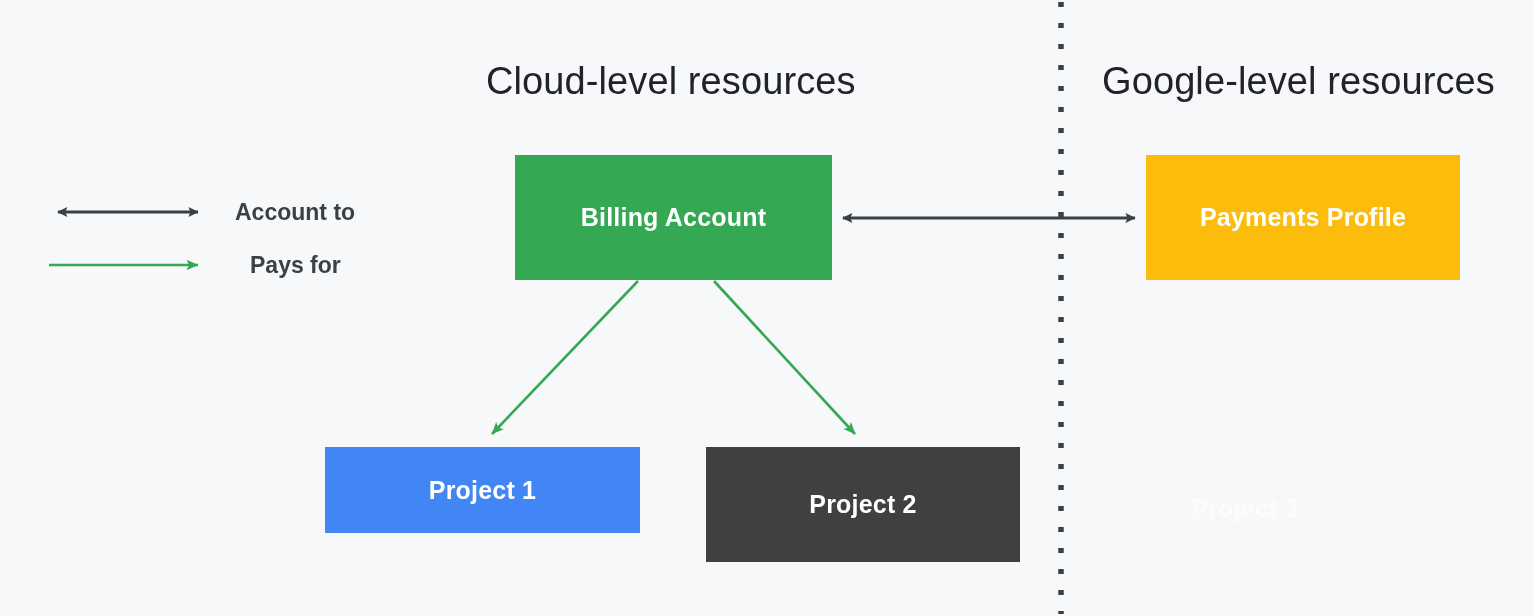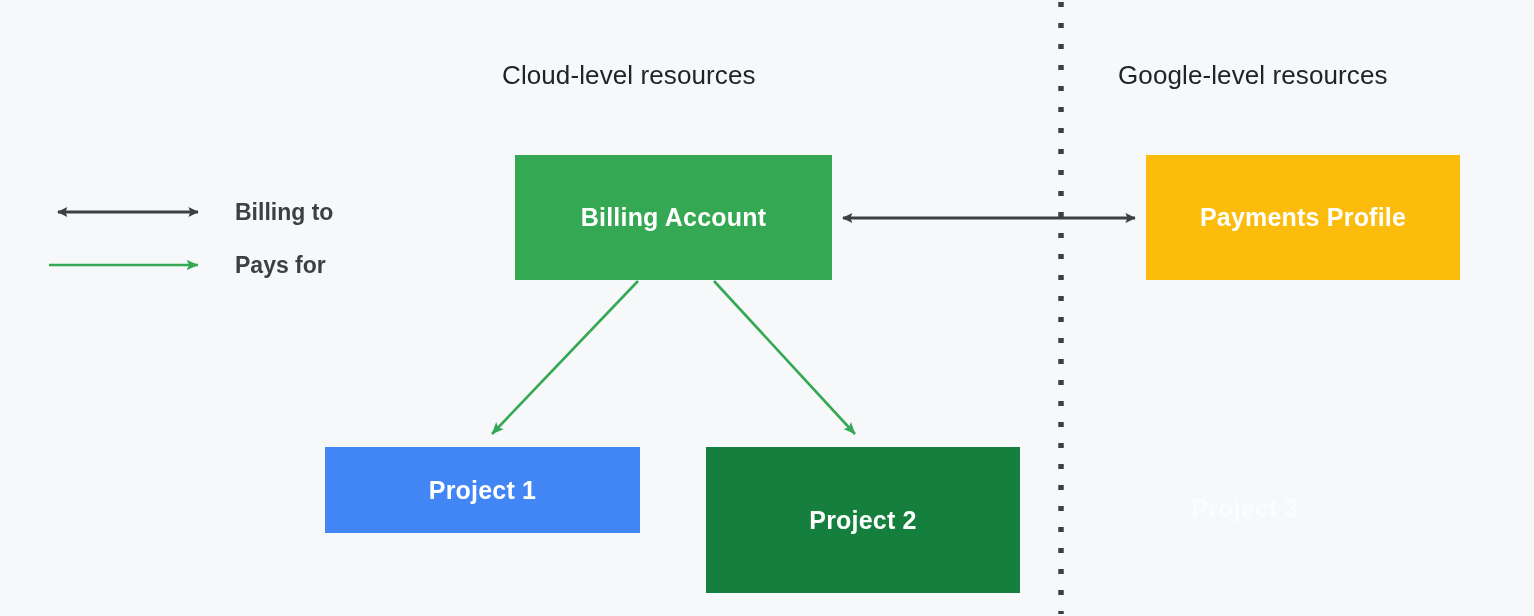--- a/index.html
+++ b/index.html
@@ -20,26 +20,25 @@
   }
   .svg-layer {
     position: absolute;
     left: 0;
     top: 0;
     width: 1534px;
     height: 616px;
   }
   .heading {
     position: absolute;
-    font-size: 26px;
+    font-size: 38px;
     font-weight: 400;
     color: #212326;
     white-space: nowrap;
     letter-spacing: 0.1px;
-    margin-left: 16px;
   }
   #heading-cloud {
     left: 486px;
     top: 60px;
   }
   #heading-google {
     left: 1102px;
     top: 60px;
   }
   .node {
@@ -71,22 +70,22 @@
     left: 325px;
     top: 447px;
     width: 315px;
     height: 86px;
     background: #4285f4;
   }
   #node-project-2 {
     left: 706px;
     top: 447px;
     width: 314px;
-    height: 146px;
-    background: #15803d;
+    height: 115px;
+    background: #404040;
   }
   #node-project-3 {
     left: 1088px;
     top: 447px;
     width: 314px;
     height: 123px;
     background: transparent;
     color: #fbfcfd;
   }
   .legend-label {
@@ -94,21 +93,21 @@
     font-size: 23px;
     font-weight: bold;
     color: #3c4043;
     white-space: nowrap;
   }
   #legend-label-linked-to {
     left: 235px;
     top: 199px;
   }
   #legend-label-pays-for {
-    left: 235px;
+    left: 250px;
     top: 252px;
   }
 </style>
 </head>
 <body>
 
 <div id="diagram">
 
   <svg class="svg-layer" viewBox="0 0 1534 616">
     <defs>
@@ -133,21 +132,21 @@
 
     <line x1="638" y1="281" x2="492" y2="434" stroke="#34a853" stroke-width="2.6" marker-end="url(#arrow-green-end)"></line>
 
     <line x1="714" y1="281" x2="855" y2="434" stroke="#34a853" stroke-width="2.6" marker-end="url(#arrow-green-end)"></line>
   </svg>
 
   <div class="heading" id="heading-cloud">Cloud-level resources</div>
 
   <div class="heading" id="heading-google">Google-level resources</div>
 
-  <div class="legend-label" id="legend-label-linked-to">Billing to</div>
+  <div class="legend-label" id="legend-label-linked-to">Account to</div>
 
   <div class="legend-label" id="legend-label-pays-for">Pays for</div>
 
   <div class="node" id="node-payments-profile">Payments Profile</div>
 
   <div class="node" id="node-billing-account">Billing Account</div>
 
   <div class="node" id="node-project-1">Project 1</div>
 
   <div class="node" id="node-project-2">Project 2</div>

